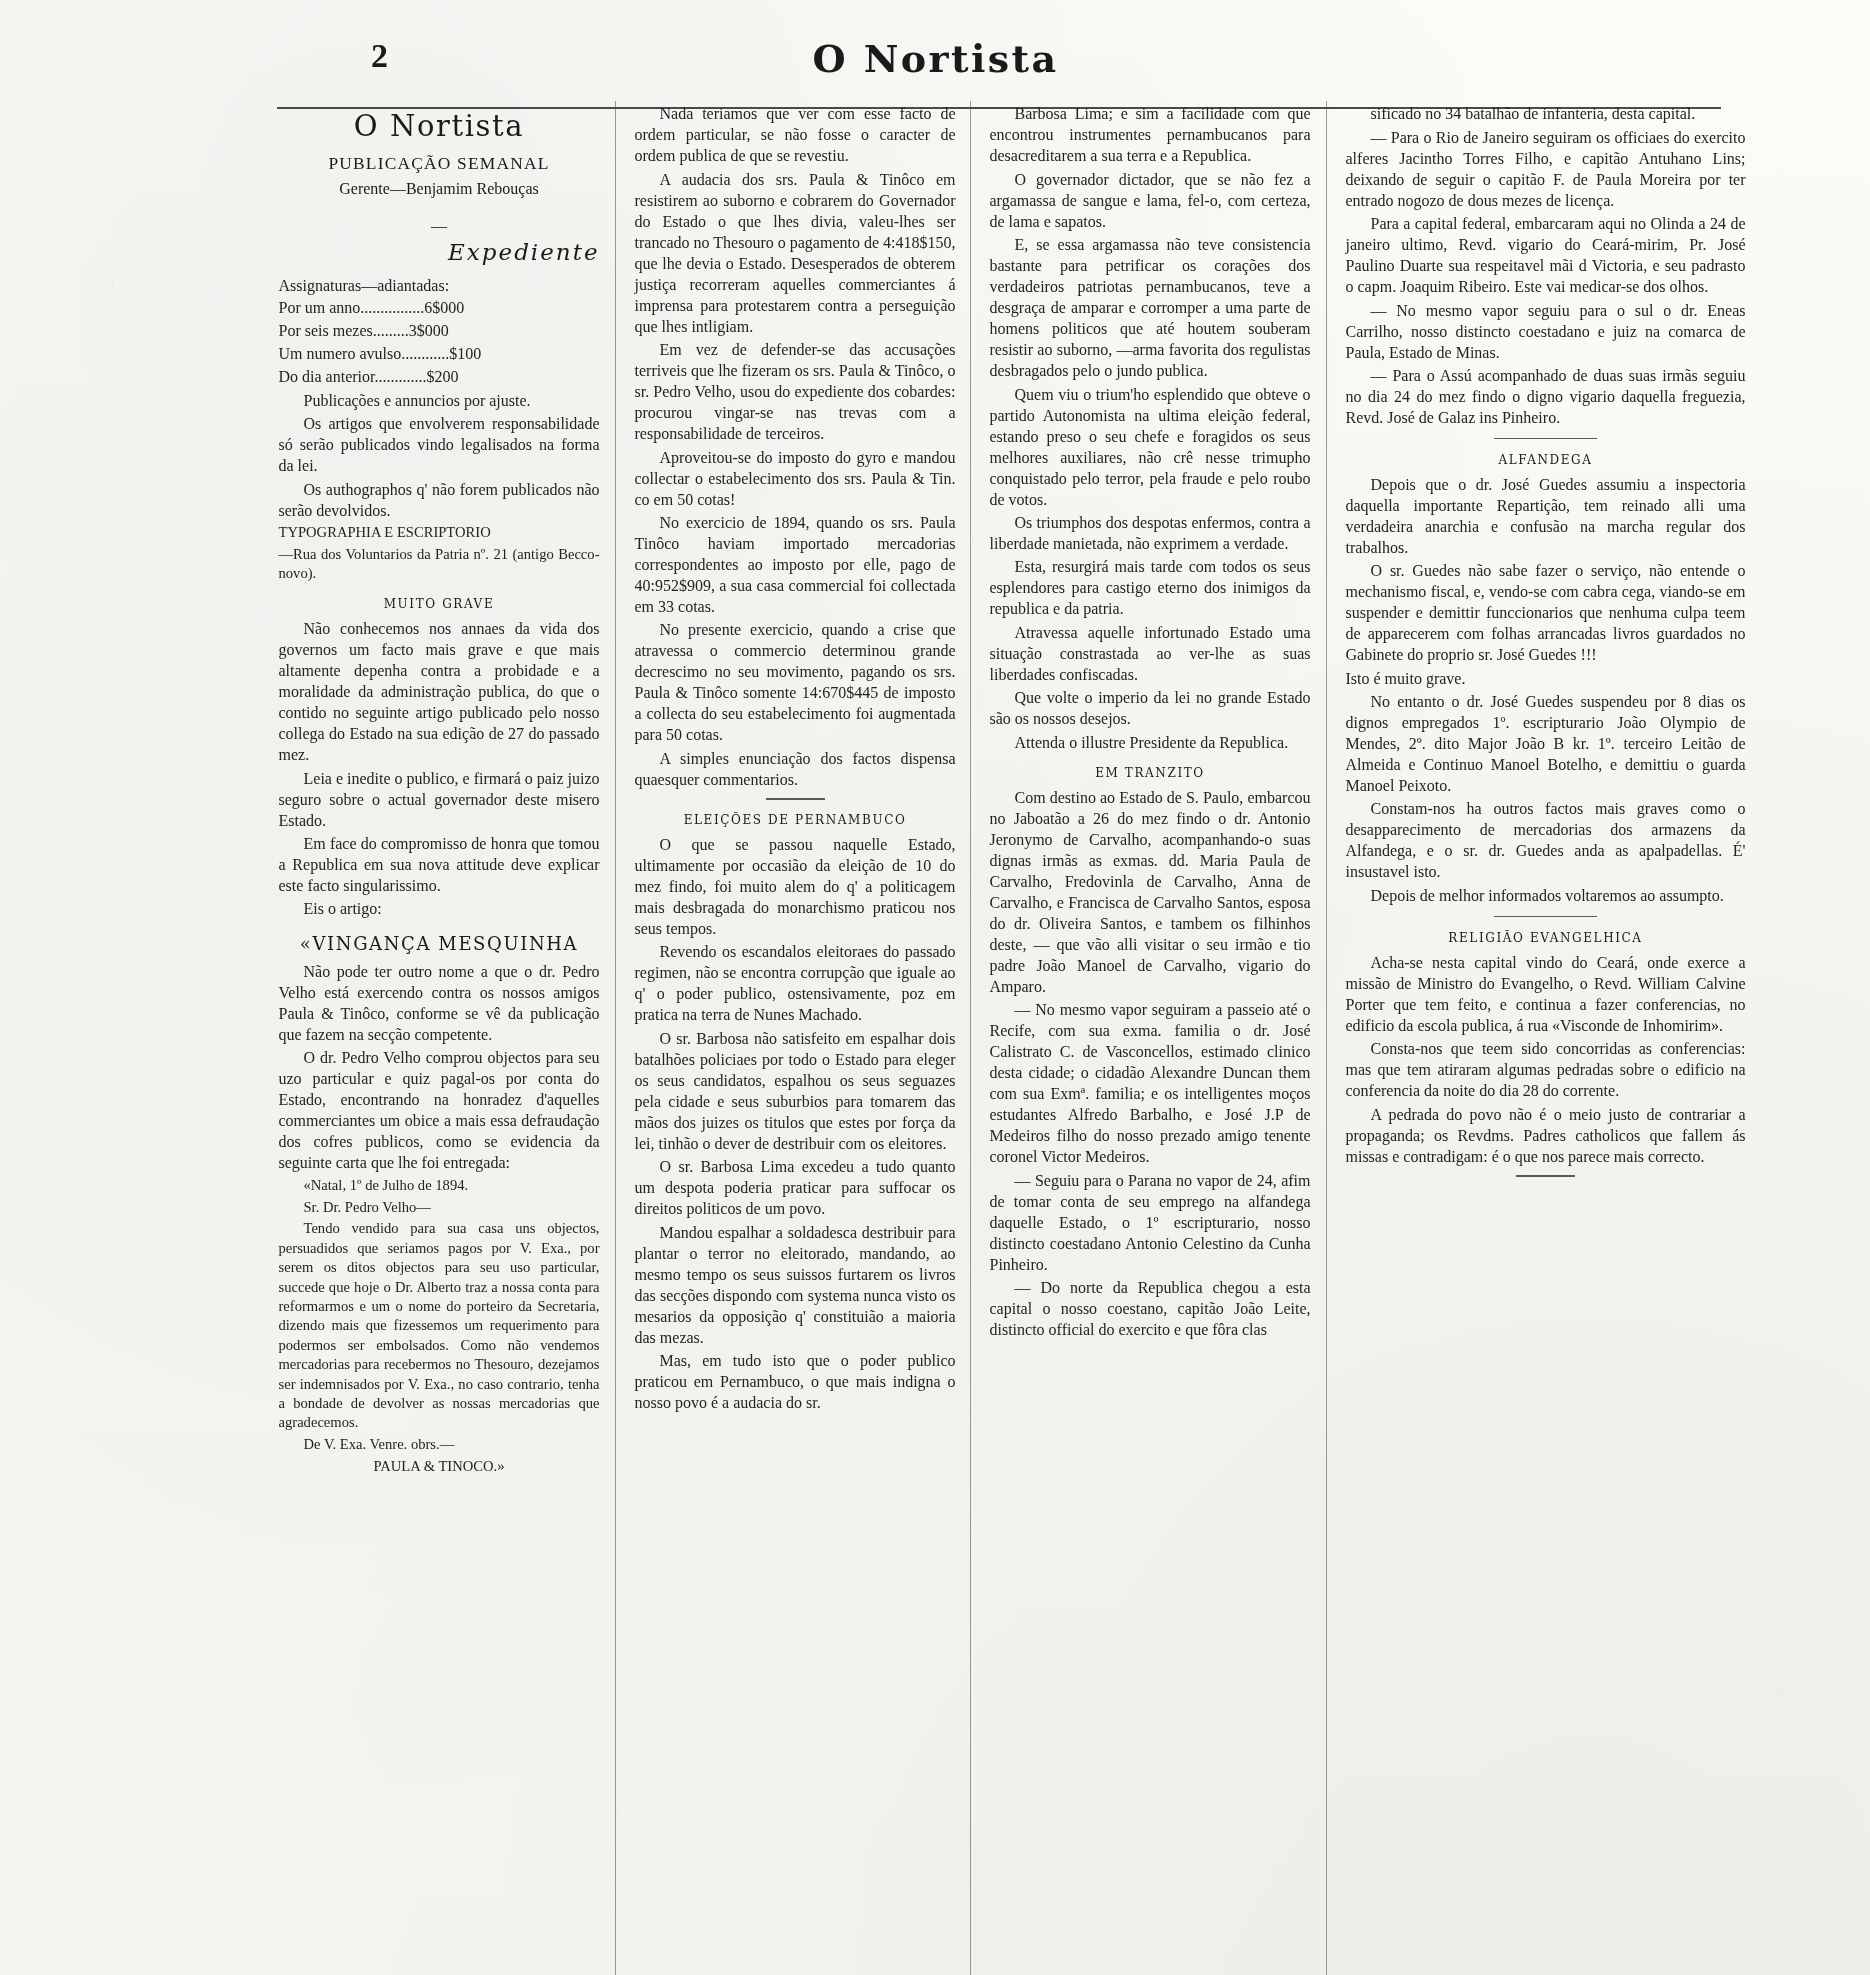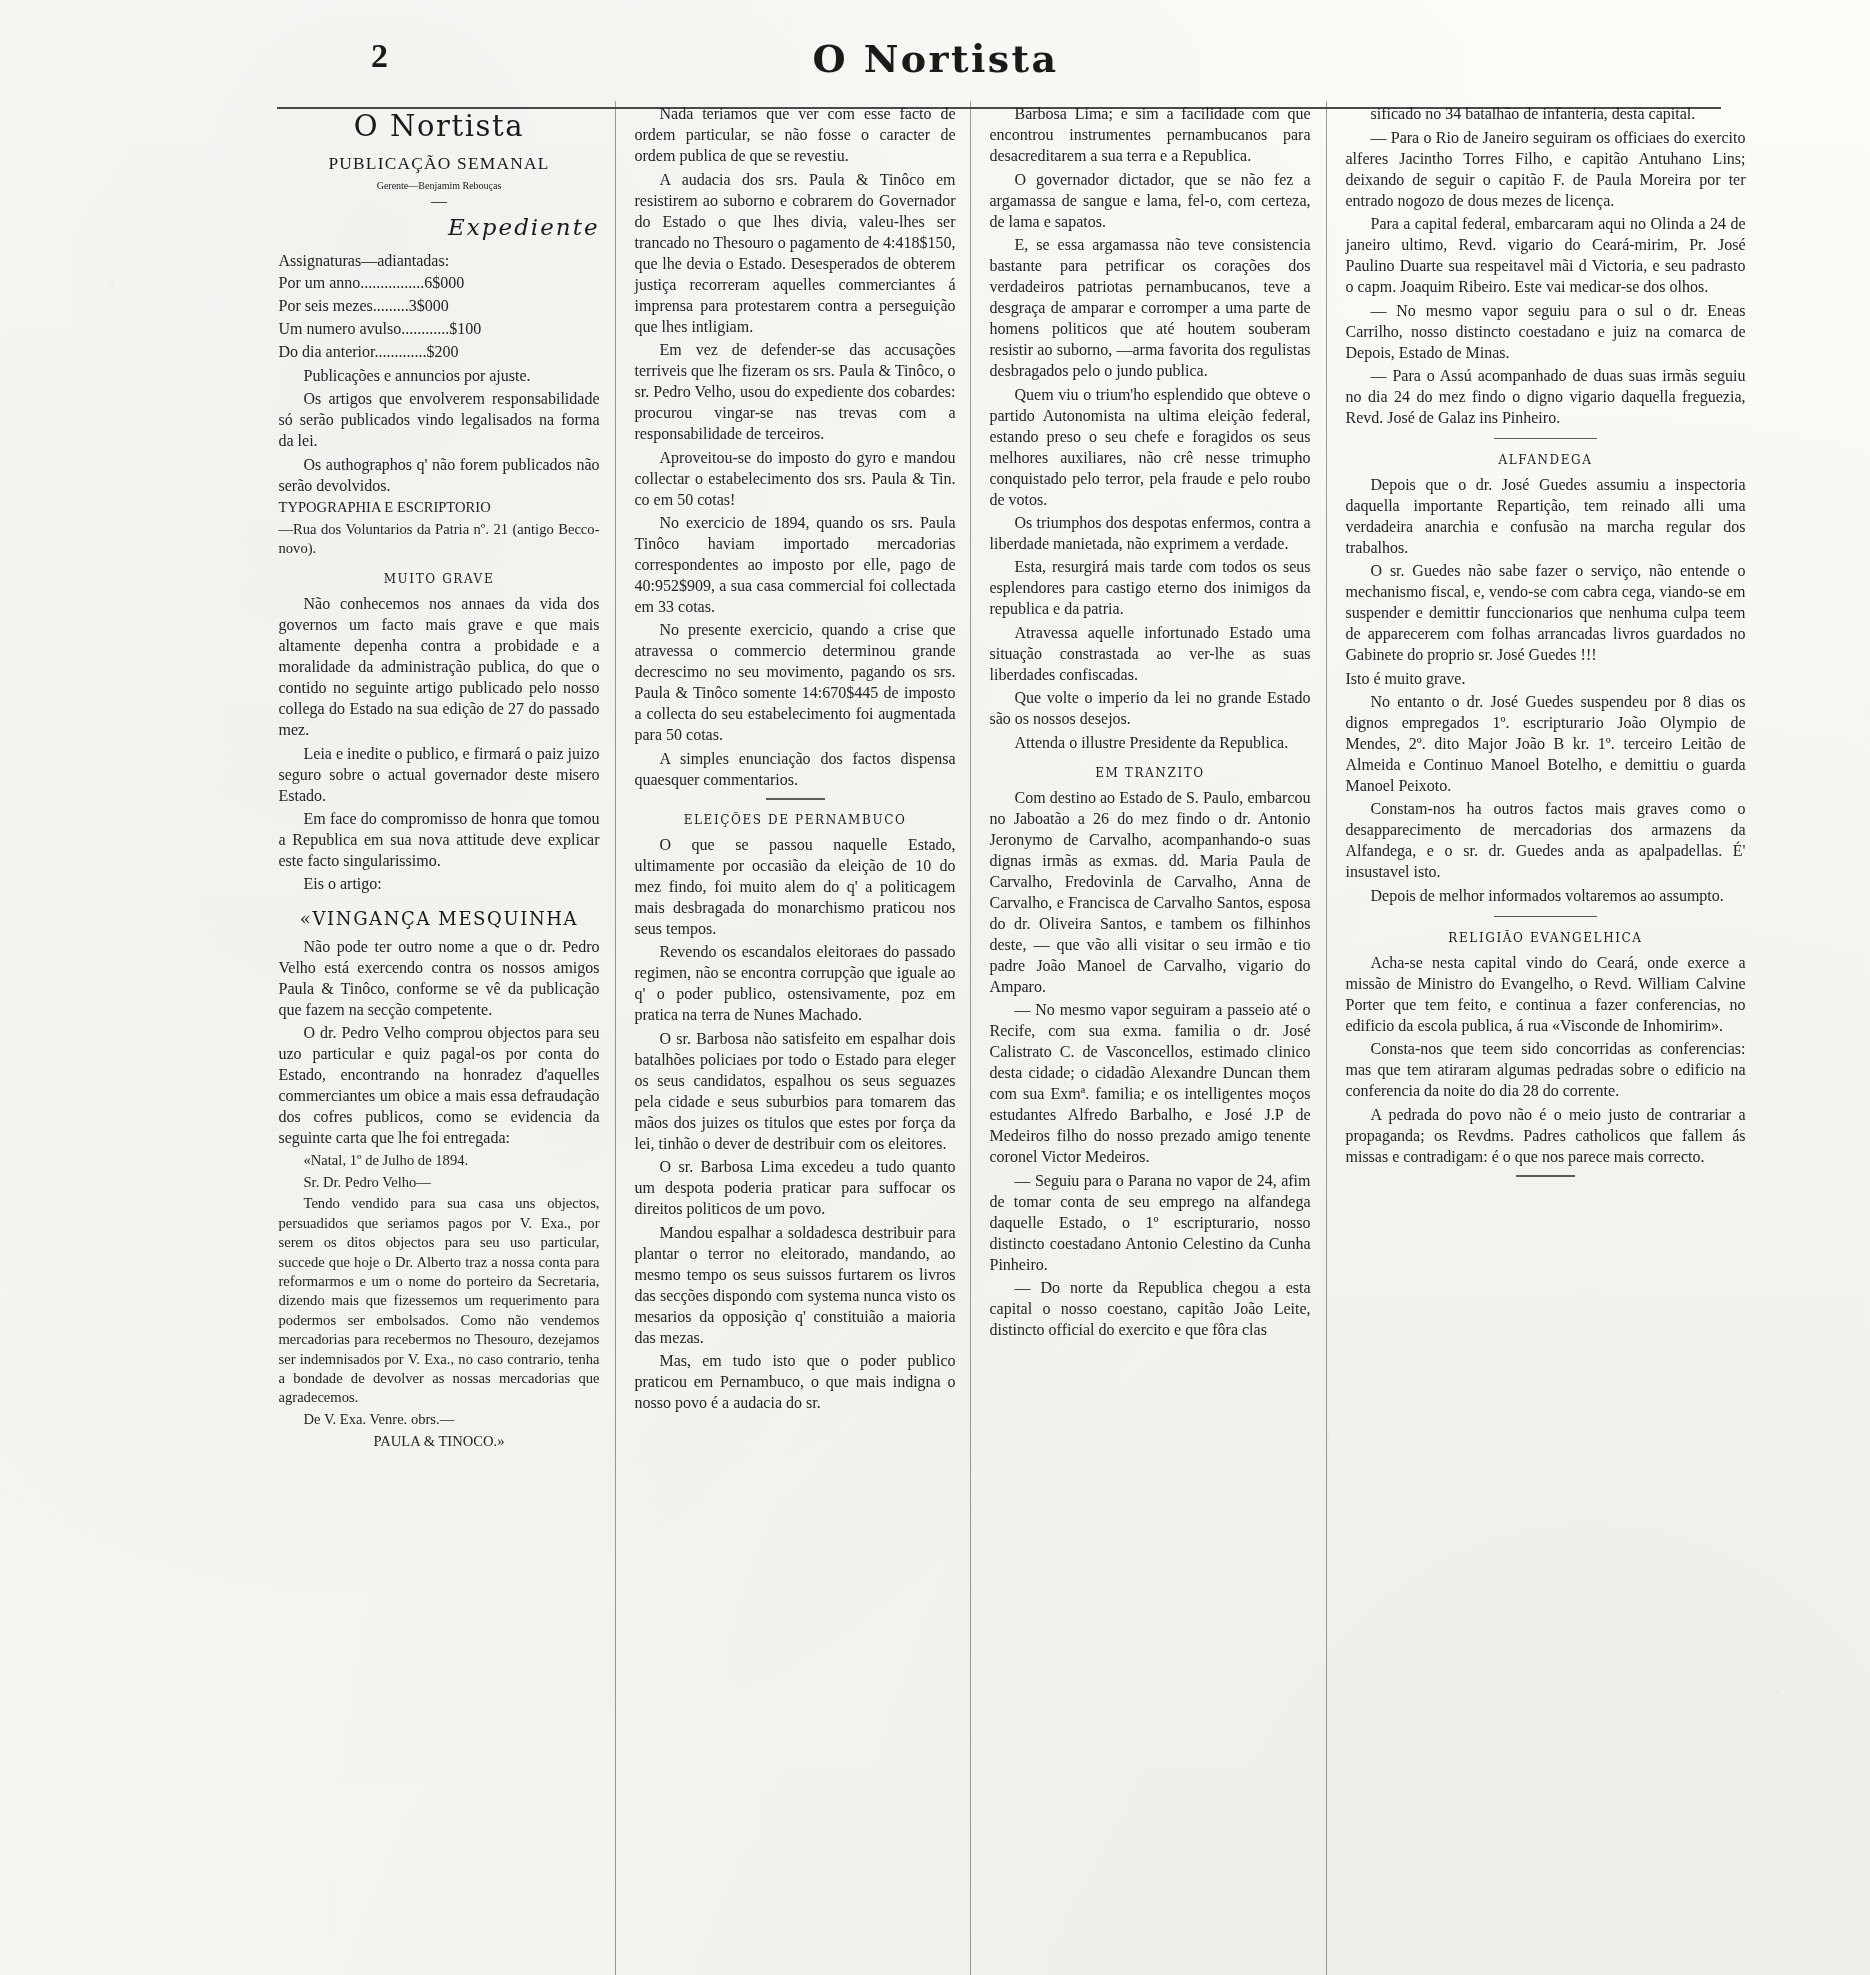--- a/index.html
+++ b/index.html
@@ -124,22 +124,22 @@
     margin: 8px 0 10.3px 0;
   }
   .c1-sub {
     text-align: center;
     font-size: 17.4px;
     letter-spacing: 1.2px;
     margin-bottom: 5.5px;
   }
   .c1-gerente {
     text-align: center;
-    font-size: 10px;
-    margin-bottom: 1px;
+    font-size: 16px;
+    margin-bottom: 19px;
   }
   .dash-center {
     text-align: center;
     font-size: 16px;
     margin: 0.8px 0 4px 0;
   }
   .c1-exp {
     text-align: right;
     font-family: "DejaVu Serif", serif;
     font-style: italic;
@@ -266,21 +266,21 @@
       <p>Com destino ao Estado de S. Paulo, embarcou no Jaboatão a 26 do mez findo o dr. Antonio Jeronymo de Carvalho, acompanhando-o suas dignas irmãs as exmas. dd. Maria Paula de Carvalho, Fredovinla de Carvalho, Anna de Carvalho, e Francisca de Carvalho Santos, esposa do dr. Oliveira Santos, e tambem os filhinhos deste, — que vão alli visitar o seu irmão e tio padre João Manoel de Carvalho, vigario do Amparo.</p>
       <p>— No mesmo vapor seguiram a passeio até o Recife, com sua exma. familia o dr. José Calistrato C. de Vasconcellos, estimado clinico desta cidade; o cidadão Alexandre Duncan them com sua Exmª. familia; e os intelligentes moços estudantes Alfredo Barbalho, e José J.P de Medeiros filho do nosso prezado amigo tenente coronel Victor Medeiros.</p>
       <p>— Seguiu para o Parana no vapor de 24, afim de tomar conta de seu emprego na alfandega daquelle Estado, o 1º escripturario, nosso distincto coestadano Antonio Celestino da Cunha Pinheiro.</p>
       <p>— Do norte da Republica chegou a esta capital o nosso coestano, capitão João Leite, distincto official do exercito e que fôra clas</p>
     </div>
 
     <div class="col col-4">
       <p style="margin-top:2.4px">sificado no 34 batalhão de infanteria, desta capital.</p>
       <p>— Para o Rio de Janeiro seguiram os officiaes do exercito alferes Jacintho Torres Filho, e capitão Antuhano Lins; deixando de seguir o capitão F. de Paula Moreira por ter entrado nogozo de dous mezes de licença.</p>
       <p>Para a capital federal, embarcaram aqui no Olinda a 24 de janeiro ultimo, Revd. vigario do Ceará-mirim, Pr. José Paulino Duarte sua respeitavel mãi d Victoria, e seu padrasto o capm. Joaquim Ribeiro. Este vai medicar-se dos olhos.</p>
-      <p>— No mesmo vapor seguiu para o sul o dr. Eneas Carrilho, nosso distincto coestadano e juiz na comarca de Depois, Estado de Minas.</p>
+      <p>— No mesmo vapor seguiu para o sul o dr. Eneas Carrilho, nosso distincto coestadano e juiz na comarca de Paula, Estado de Minas.</p>
       <p>— Para o Assú acompanhado de duas suas irmãs seguiu no dia 24 do mez findo o digno vigario daquella freguezia, Revd. José de Galaz ins Pinheiro.</p>
 
       <div class="hr-mid"></div>
       <div class="sec-head">ALFANDEGA</div>
       <p>Depois que o dr. José Guedes assumiu a inspectoria daquella importante Repartição, tem reinado alli uma verdadeira anarchia e confusão na marcha regular dos trabalhos.</p>
       <p>O sr. Guedes não sabe fazer o serviço, não entende o mechanismo fiscal, e, vendo-se com cabra cega, viando-se em suspender e demittir funccionarios que nenhuma culpa teem de apparecerem com folhas arrancadas livros guardados no Gabinete do proprio sr. José Guedes !!!</p>
       <p class="noind">Isto é muito grave.</p>
       <p>No entanto o dr. José Guedes suspendeu por 8 dias os dignos empregados 1º. escripturario João Olympio de Mendes, 2º. dito Major João B kr. 1º. terceiro Leitão de Almeida e Continuo Manoel Botelho, e demittiu o guarda Manoel Peixoto.</p>
       <p>Constam-nos ha outros factos mais graves como o desapparecimento de mercadorias dos armazens da Alfandega, e o sr. dr. Guedes anda as apalpadellas. É' insustavel isto.</p>
       <p>Depois de melhor informados voltaremos ao assumpto.</p>

